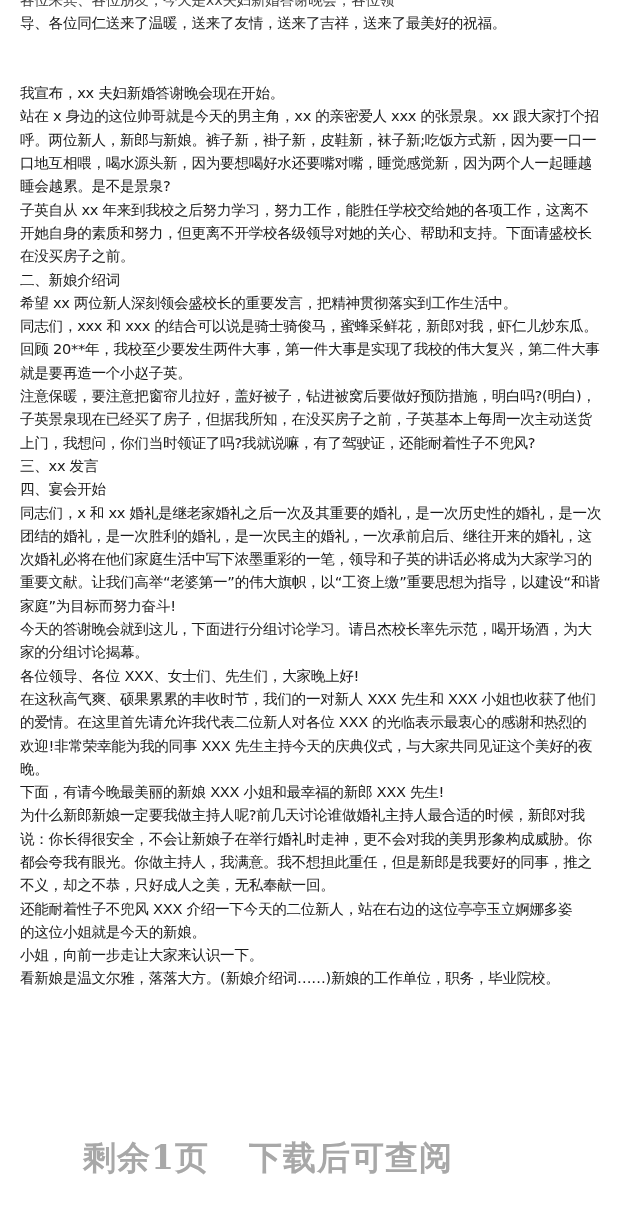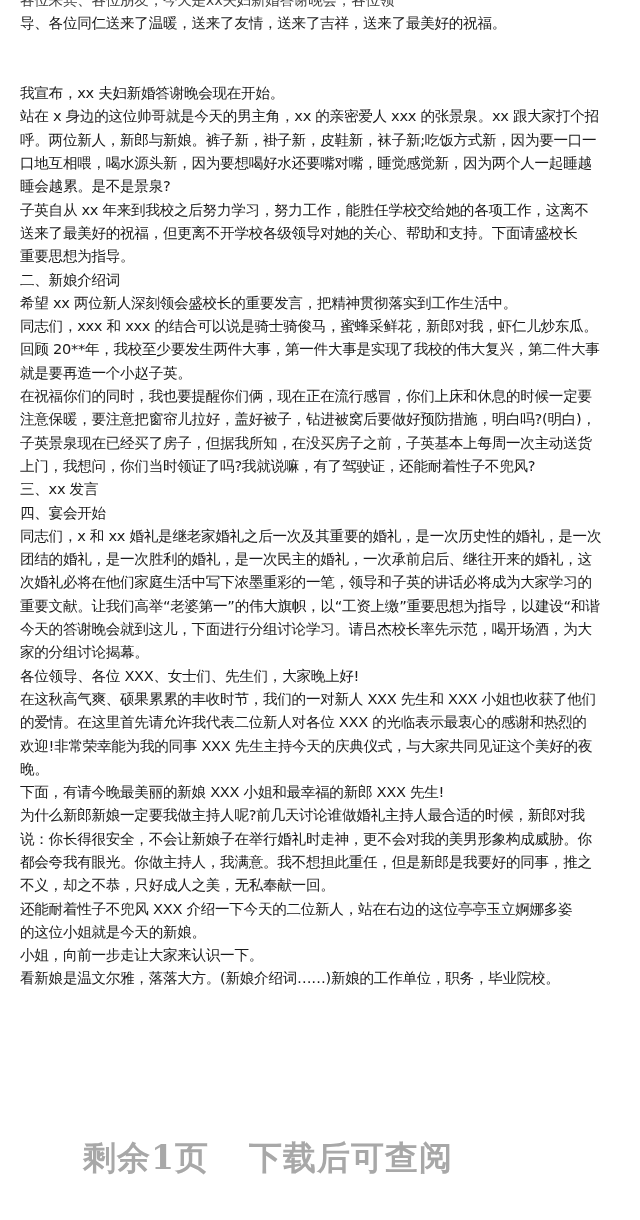--- a/index.html
+++ b/index.html
@@ -27,37 +27,37 @@
   <div class="line" style="color:#1a1a1a;opacity:0.85">各位来宾、各位朋友，今天是xx夫妇新婚答谢晚会，各位领</div>
   <div class="line">导、各位同仁送来了温暖，送来了友情，送来了吉祥，送来了最美好的祝福。</div>
   <div class="gap"></div>
   <div id="lines">
       <div class="line">我宣布，xx 夫妇新婚答谢晚会现在开始。</div>
       <div class="line">站在 x 身边的这位帅哥就是今天的男主角，xx 的亲密爱人 xxx 的张景泉。xx 跟大家打个招</div>
       <div class="line">呼。两位新人，新郎与新娘。裤子新，褂子新，皮鞋新，袜子新;吃饭方式新，因为要一口一</div>
       <div class="line">口地互相喂，喝水源头新，因为要想喝好水还要嘴对嘴，睡觉感觉新，因为两个人一起睡越</div>
       <div class="line">睡会越累。是不是景泉?</div>
       <div class="line">子英自从 xx 年来到我校之后努力学习，努力工作，能胜任学校交给她的各项工作，这离不</div>
-      <div class="line">送来了最美好的祝福，但更离不开学校各级领导对她的关心、帮助和支持。下面请盛校长</div>
-      <div class="line">重要思想为指导。</div>
+      <div class="line">开她自身的素质和努力，但更离不开学校各级领导对她的关心、帮助和支持。下面请盛校长</div>
+      <div class="line">在没买房子之前。</div>
       <div class="line">二、新娘介绍词</div>
       <div class="line">希望 xx 两位新人深刻领会盛校长的重要发言，把精神贯彻落实到工作生活中。</div>
       <div class="line">同志们，xxx 和 xxx 的结合可以说是骑士骑俊马，蜜蜂采鲜花，新郎对我，虾仁儿炒东瓜。</div>
       <div class="line">回顾 20**年，我校至少要发生两件大事，第一件大事是实现了我校的伟大复兴，第二件大事</div>
       <div class="line">就是要再造一个小赵子英。</div>
-      <div class="line">在祝福你们的同时，我也要提醒你们俩，现在正在流行感冒，你们上床和休息的时候一定要</div>
       <div class="line">注意保暖，要注意把窗帘儿拉好，盖好被子，钻进被窝后要做好预防措施，明白吗?(明白)，</div>
       <div class="line">子英景泉现在已经买了房子，但据我所知，在没买房子之前，子英基本上每周一次主动送货</div>
       <div class="line">上门，我想问，你们当时领证了吗?我就说嘛，有了驾驶证，还能耐着性子不兜风?</div>
       <div class="line">三、xx 发言</div>
       <div class="line">四、宴会开始</div>
       <div class="line">同志们，x 和 xx 婚礼是继老家婚礼之后一次及其重要的婚礼，是一次历史性的婚礼，是一次</div>
       <div class="line">团结的婚礼，是一次胜利的婚礼，是一次民主的婚礼，一次承前启后、继往开来的婚礼，这</div>
       <div class="line">次婚礼必将在他们家庭生活中写下浓墨重彩的一笔，领导和子英的讲话必将成为大家学习的</div>
       <div class="line">重要文献。让我们高举“老婆第一”的伟大旗帜，以“工资上缴”重要思想为指导，以建设“和谐</div>
+      <div class="line">家庭”为目标而努力奋斗!</div>
       <div class="line">今天的答谢晚会就到这儿，下面进行分组讨论学习。请吕杰校长率先示范，喝开场酒，为大</div>
       <div class="line">家的分组讨论揭幕。</div>
       <div class="line">各位领导、各位 XXX、女士们、先生们，大家晚上好!</div>
       <div class="line">在这秋高气爽、硕果累累的丰收时节，我们的一对新人 XXX 先生和 XXX 小姐也收获了他们</div>
       <div class="line">的爱情。在这里首先请允许我代表二位新人对各位 XXX 的光临表示最衷心的感谢和热烈的</div>
       <div class="line">欢迎!非常荣幸能为我的同事 XXX 先生主持今天的庆典仪式，与大家共同见证这个美好的夜</div>
       <div class="line">晚。</div>
       <div class="line">下面，有请今晚最美丽的新娘 XXX 小姐和最幸福的新郎 XXX 先生!</div>
       <div class="line">为什么新郎新娘一定要我做主持人呢?前几天讨论谁做婚礼主持人最合适的时候，新郎对我</div>
       <div class="line">说：你长得很安全，不会让新娘子在举行婚礼时走神，更不会对我的美男形象构成威胁。你</div>

